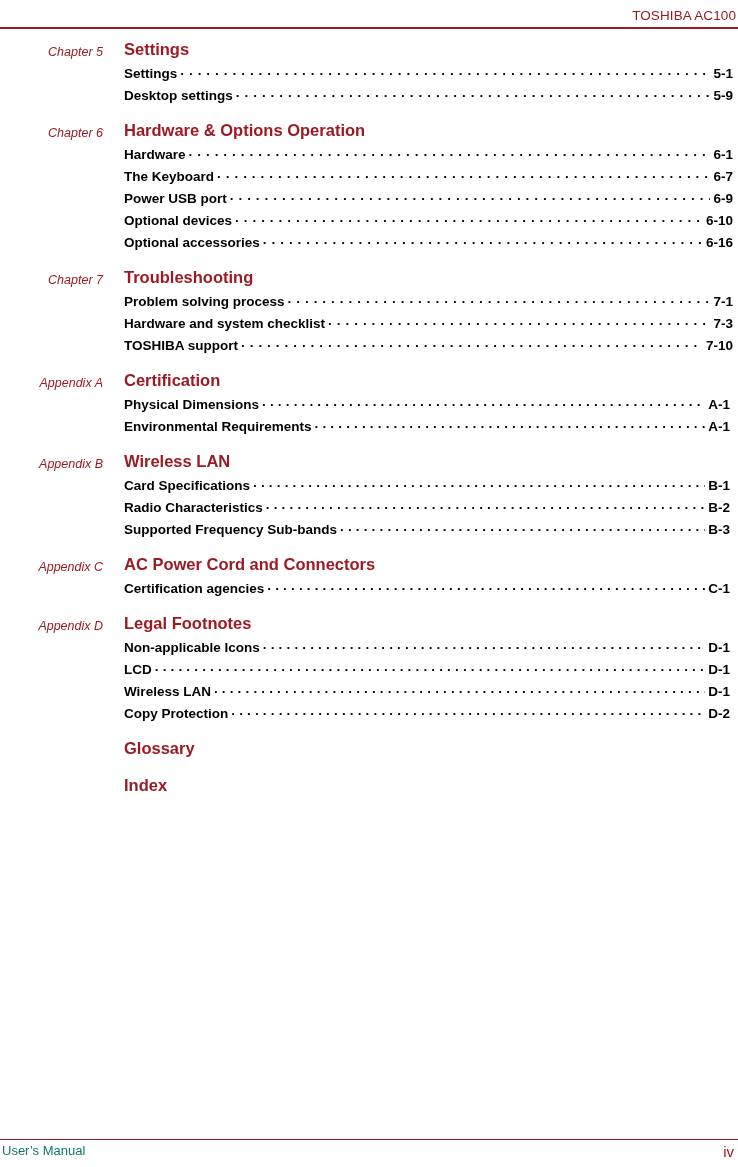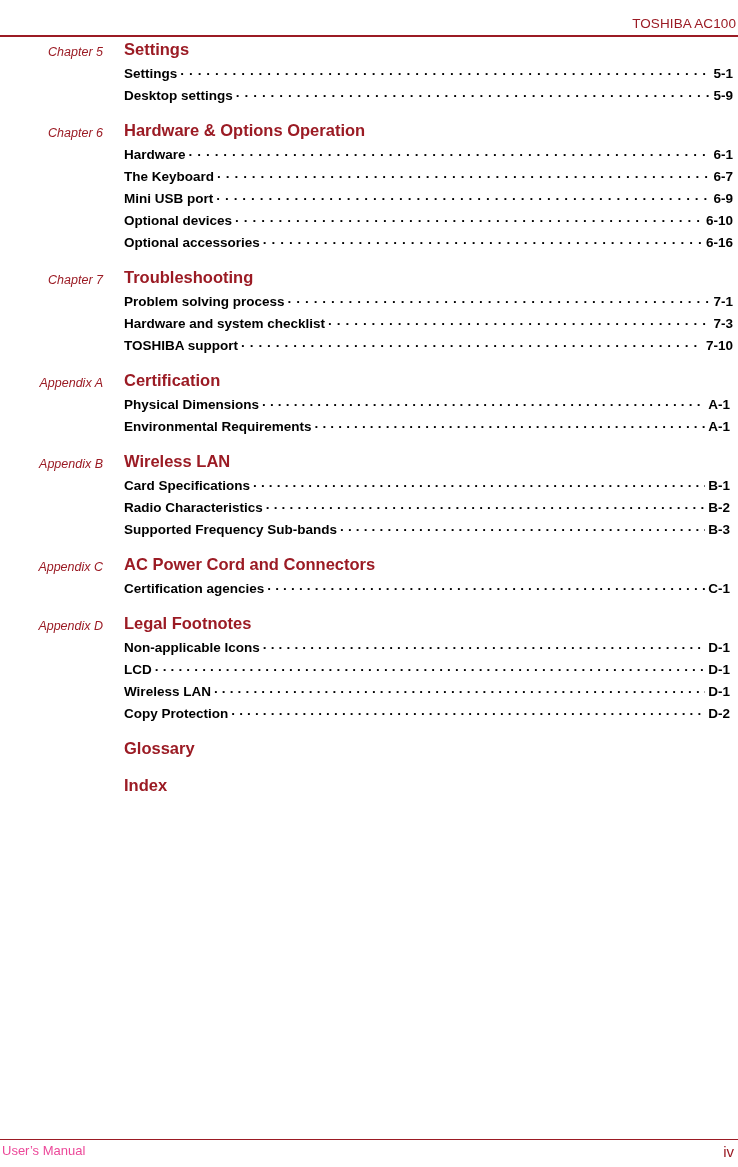--- a/index.html
+++ b/index.html
@@ -11,21 +11,21 @@
     width: 738px;
     height: 1167px;
     position: relative;
     font-family: "Liberation Sans", sans-serif;
     -webkit-font-smoothing: antialiased;
   }
 
   
   .page-header {
     position: absolute;
-    top: 16px;
+    top: 8px;
     left: 0;
     width: 738px;
     height: 22px;
   }
   .header-title {
     position: absolute;
     right: 2px;
     top: 0px;
     font-size: 13.5px;
     color: #9b1b24;
@@ -146,21 +146,21 @@
     top: 0px;
     width: 738px;
     height: 1px;
     background: #9b1b24;
   }
   .footer-left {
     position: absolute;
     left: 2px;
     top: 4px;
     font-size: 13px;
-    color: #ec4899;
+    color: #0f766e;
     white-space: nowrap;
   }
   .footer-right {
     position: absolute;
     right: 4px;
     top: 4px;
     font-size: 15px;
     color: #9b1b24;
     white-space: nowrap;
   }
@@ -199,21 +199,21 @@
         <span class="entry-label">Hardware</span>
         <span class="entry-leader"></span>
         <span class="entry-page">6-1</span>
       </div>
       <div class="entry">
         <span class="entry-label">The Keyboard</span>
         <span class="entry-leader"></span>
         <span class="entry-page">6-7</span>
       </div>
       <div class="entry">
-        <span class="entry-label">Mini USB port</span>
+        <span class="entry-label">Power USB port</span>
         <span class="entry-leader"></span>
         <span class="entry-page">6-9</span>
       </div>
       <div class="entry">
         <span class="entry-label">Optional devices</span>
         <span class="entry-leader"></span>
         <span class="entry-page">6-10</span>
       </div>
       <div class="entry">
         <span class="entry-label">Optional accessories</span>

